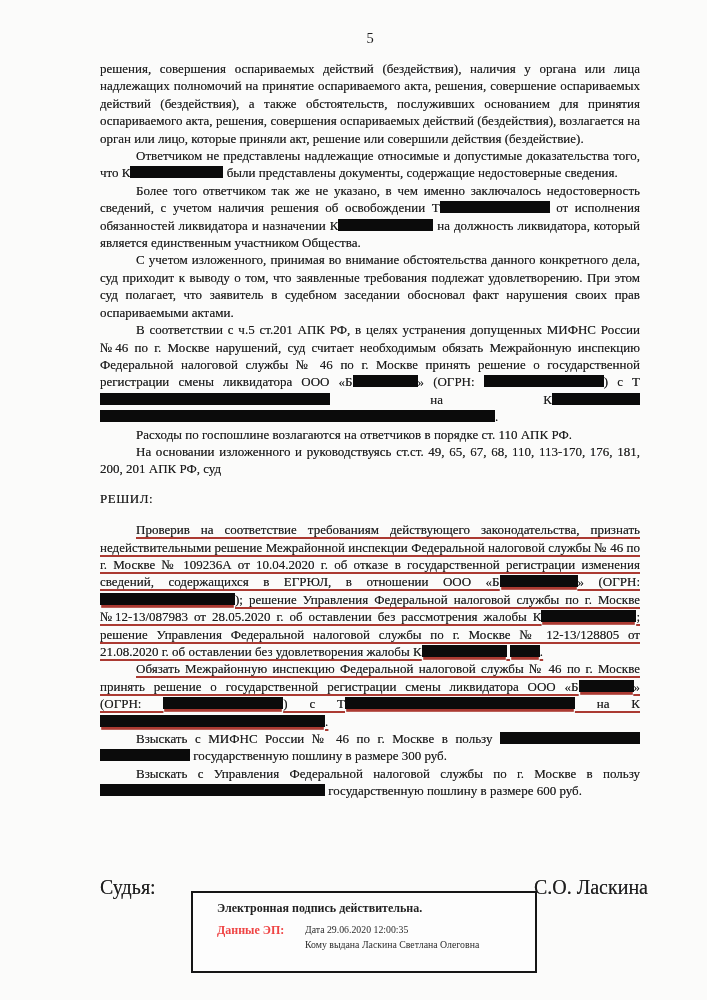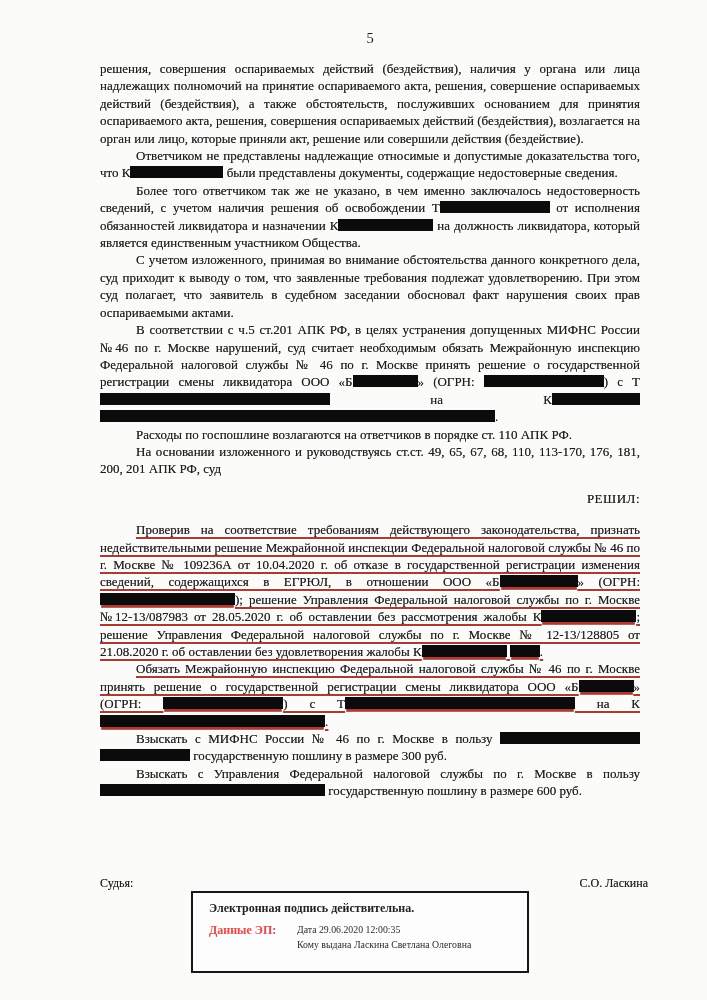--- a/index.html
+++ b/index.html
@@ -19,49 +19,49 @@
 
   .body-col {
     position:absolute; top:60px; left:100px; width:540px;
     font-size:13px; line-height:17.4px;
     text-align:justify;
     text-shadow:0 0 0.4px rgba(20,20,20,.6);
   }
   p.para { margin:0; text-indent:36px; }
   p.noindent { text-indent:0; }
   p.heading {
-    text-align:right; text-indent:0;
+    text-align:left; text-indent:0;
     margin:12px 0 14px 0; letter-spacing:0.5px;
   }
   p.redline {
     text-decoration:underline;
     text-decoration-color:#ab3a32;
     text-decoration-thickness:1.7px;
     text-underline-offset:3px;
     text-decoration-skip-ink:none;
   }
   .redact {
     display:inline-block; background:#0b0b0b;
     height:12px; vertical-align:-1px;
   }
   .redline .redact { box-shadow:0 4px 0 -1.2px #ab3a32; }
 
   .sig-row {
     position:absolute; left:100px; top:876px; width:548px;
     display:flex; justify-content:space-between;
-    font-size:12px;
+    font-size:20px;
     text-shadow:0 0 0.4px rgba(20,20,20,.6);
   }
 
   .stamp {
     position:absolute; left:191px; top:891px;
     width:306px; min-height:60px;
     border:2px solid #161616;
     background:rgba(255,255,255,.6);
-    padding:8px 12px 10px 16px;
+    padding:8px 12px 10px 24px;
   }
   .stamp-line1 { font-size:12px; font-weight:bold; color:#222; }
   .stamp-row { display:flex; margin-top:7px; }
   .stamp-label { font-size:12px; font-weight:bold; color:#ef4444; width:88px; flex:0 0 88px; }
   .stamp-values { font-size:9.8px; line-height:14.5px; color:#2b2b2b; width:208px; }
   .stamp-value { margin:0; }
 </style>
 </head>
 <body>
 

